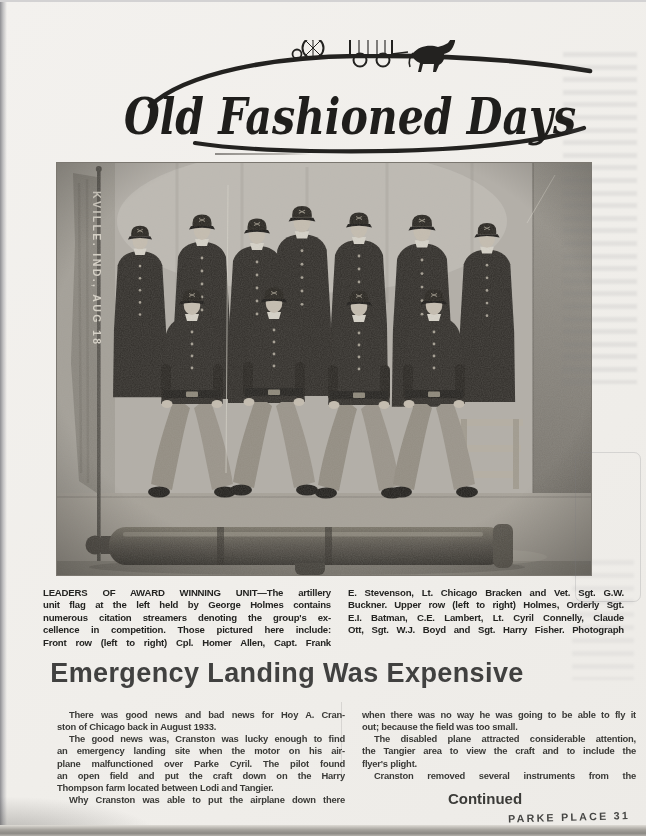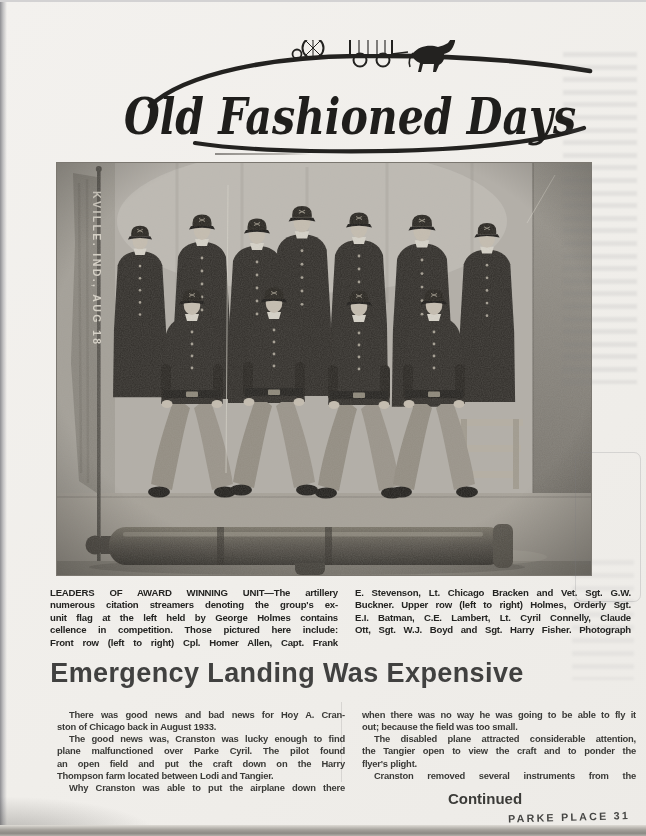--- a/index.html
+++ b/index.html
@@ -27,21 +27,21 @@
     border:1px solid rgba(122,122,128,.22);border-radius:7px;filter:blur(.4px);}
   
   .masthead{position:absolute;left:98px;top:40px;width:502px;height:114px;}
   .masthead-rule{position:absolute;left:215px;top:153px;width:96px;height:1.6px;
     background:linear-gradient(90deg,#8f8c88,#b9b6b1 70%,rgba(0,0,0,0));}
   
   .photo{position:absolute;left:57px;top:163px;width:534px;height:412px;
     background:#b3afa8;box-shadow:0 0 0 1px #7b7770;}
   
   .cap{position:absolute;font-size:9.6px;font-weight:bold;line-height:12.45px;
-    letter-spacing:-0.2px;color:#242422;margin-left:7px;}
+    letter-spacing:-0.2px;color:#242422;}
   .cap-left{left:43px;top:587px;width:288px;}
   .cap-right{left:348px;top:587px;width:276px;}
   
   .headline{position:absolute;left:0;top:658px;width:574px;text-align:center;
     font-size:27px;font-weight:bold;letter-spacing:.4px;color:#414140;}
   
   .bod{position:absolute;font-size:9.4px;font-weight:bold;line-height:12.15px;
     letter-spacing:-0.2px;color:#3a3a37;margin-left:14px;}
   .bod-left{left:43px;top:709px;width:288px;}
   .bod-right{left:348px;top:709px;width:274px;}
@@ -213,48 +213,49 @@
 
       <path d="M171,22 L169,310" stroke="#d9d5cc" stroke-width="1" opacity="0.7" fill="none"></path>
       <path d="M498,12 L470,60" stroke="#d9d5cc" stroke-width="1" opacity="0.5" fill="none"></path>
       <rect x="0" y="0" width="534" height="412" filter="url(#grain)"></rect>
       <rect x="0" y="0" width="534" height="412" fill="url(#vin)"></rect>
     </svg>
   </div>
 
   <div class="cap cap-left">
       <div class="tl">LEADERS OF AWARD WINNING UNIT—The artillery</div>
+      <div class="tl">unit flag at the left held by George Holmes contains</div>
       <div class="tl">numerous citation streamers denoting the group's ex-</div>
-      <div class="tl">unit flag at the left held by George Holmes contains</div>
       <div class="tl">cellence in competition. Those pictured here include:</div>
       <div class="tl">Front row (left to right) Cpl. Homer Allen, Capt. Frank</div>
     </div>
   <div class="cap cap-right">
       <div class="tl">E. Stevenson, Lt. Chicago Bracken and Vet. Sgt. G.W.</div>
       <div class="tl">Buckner. Upper row (left to right) Holmes, Orderly Sgt.</div>
       <div class="tl">E.I. Batman, C.E. Lambert, Lt. Cyril Connelly, Claude</div>
       <div class="tl">Ott, Sgt. W.J. Boyd and Sgt. Harry Fisher. Photograph</div>
     </div>
 
   <div class="headline">Emergency Landing Was Expensive</div>
   <div class="ghost-line-col"></div>
   <div class="bod bod-left">
       <div class="tl ind">There was good news and bad news for Hoy A. Cran-</div>
       <div class="tl end">ston of Chicago back in August 1933.</div>
       <div class="tl ind">The good news was, Cranston was lucky enough to find</div>
+      <div class="tl">an emergency landing site when the motor on his air-</div>
       <div class="tl">plane malfunctioned over Parke Cyril. The pilot found</div>
       <div class="tl">an open field and put the craft down on the Harry</div>
       <div class="tl end">Thompson farm located between Lodi and Tangier.</div>
       <div class="tl ind">Why Cranston was able to put the airplane down there</div>
     </div>
   <div class="bod bod-right">
       <div class="tl">when there was no way he was going to be able to fly it</div>
       <div class="tl end">out; because the field was too small.</div>
       <div class="tl ind">The disabled plane attracted considerable attention,</div>
-      <div class="tl">the Tangier open to view the craft and to ponder the</div>
+      <div class="tl">the Tangier area to view the craft and to include the</div>
       <div class="tl end">flyer's plight.</div>
       <div class="tl ind">Cranston removed several instruments from the</div>
     </div>
   <div class="continued">Continued</div>
 
   <div class="page-number">PARKE PLACE 31</div>
 
   <div class="ghost-col"></div>
   <div class="ghost-col2"></div>
   <div class="ghost-box"></div>

